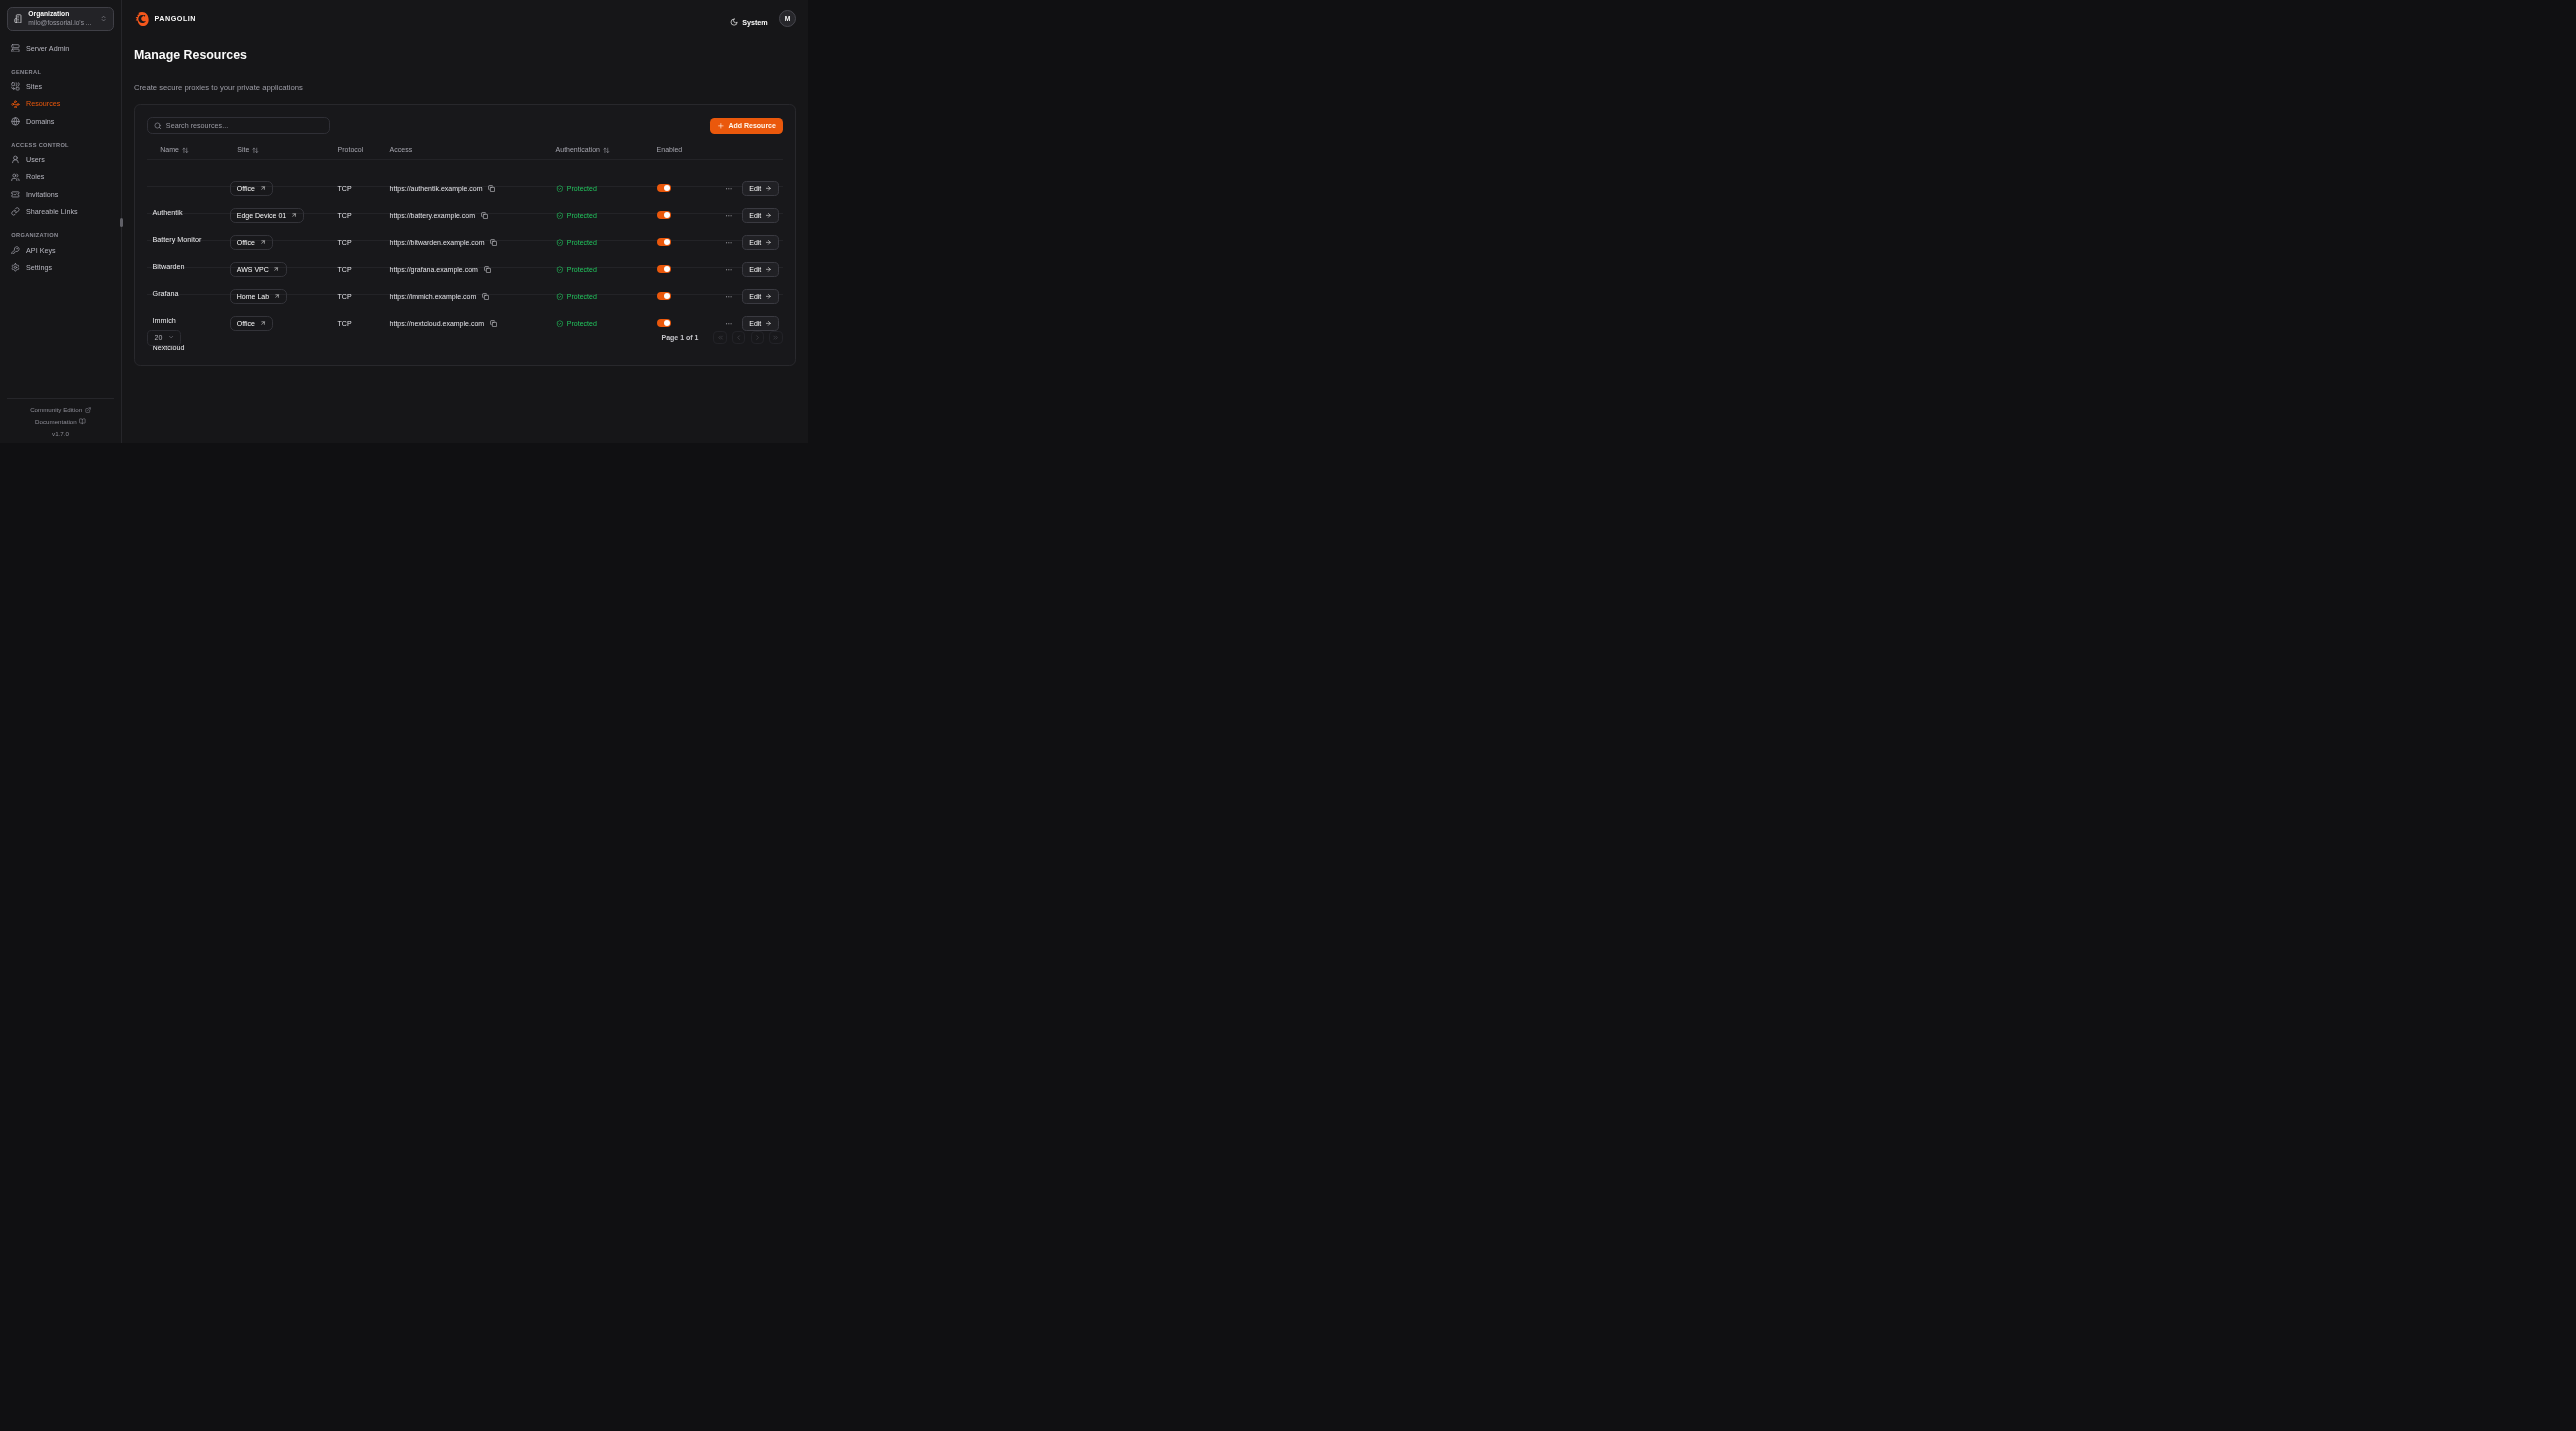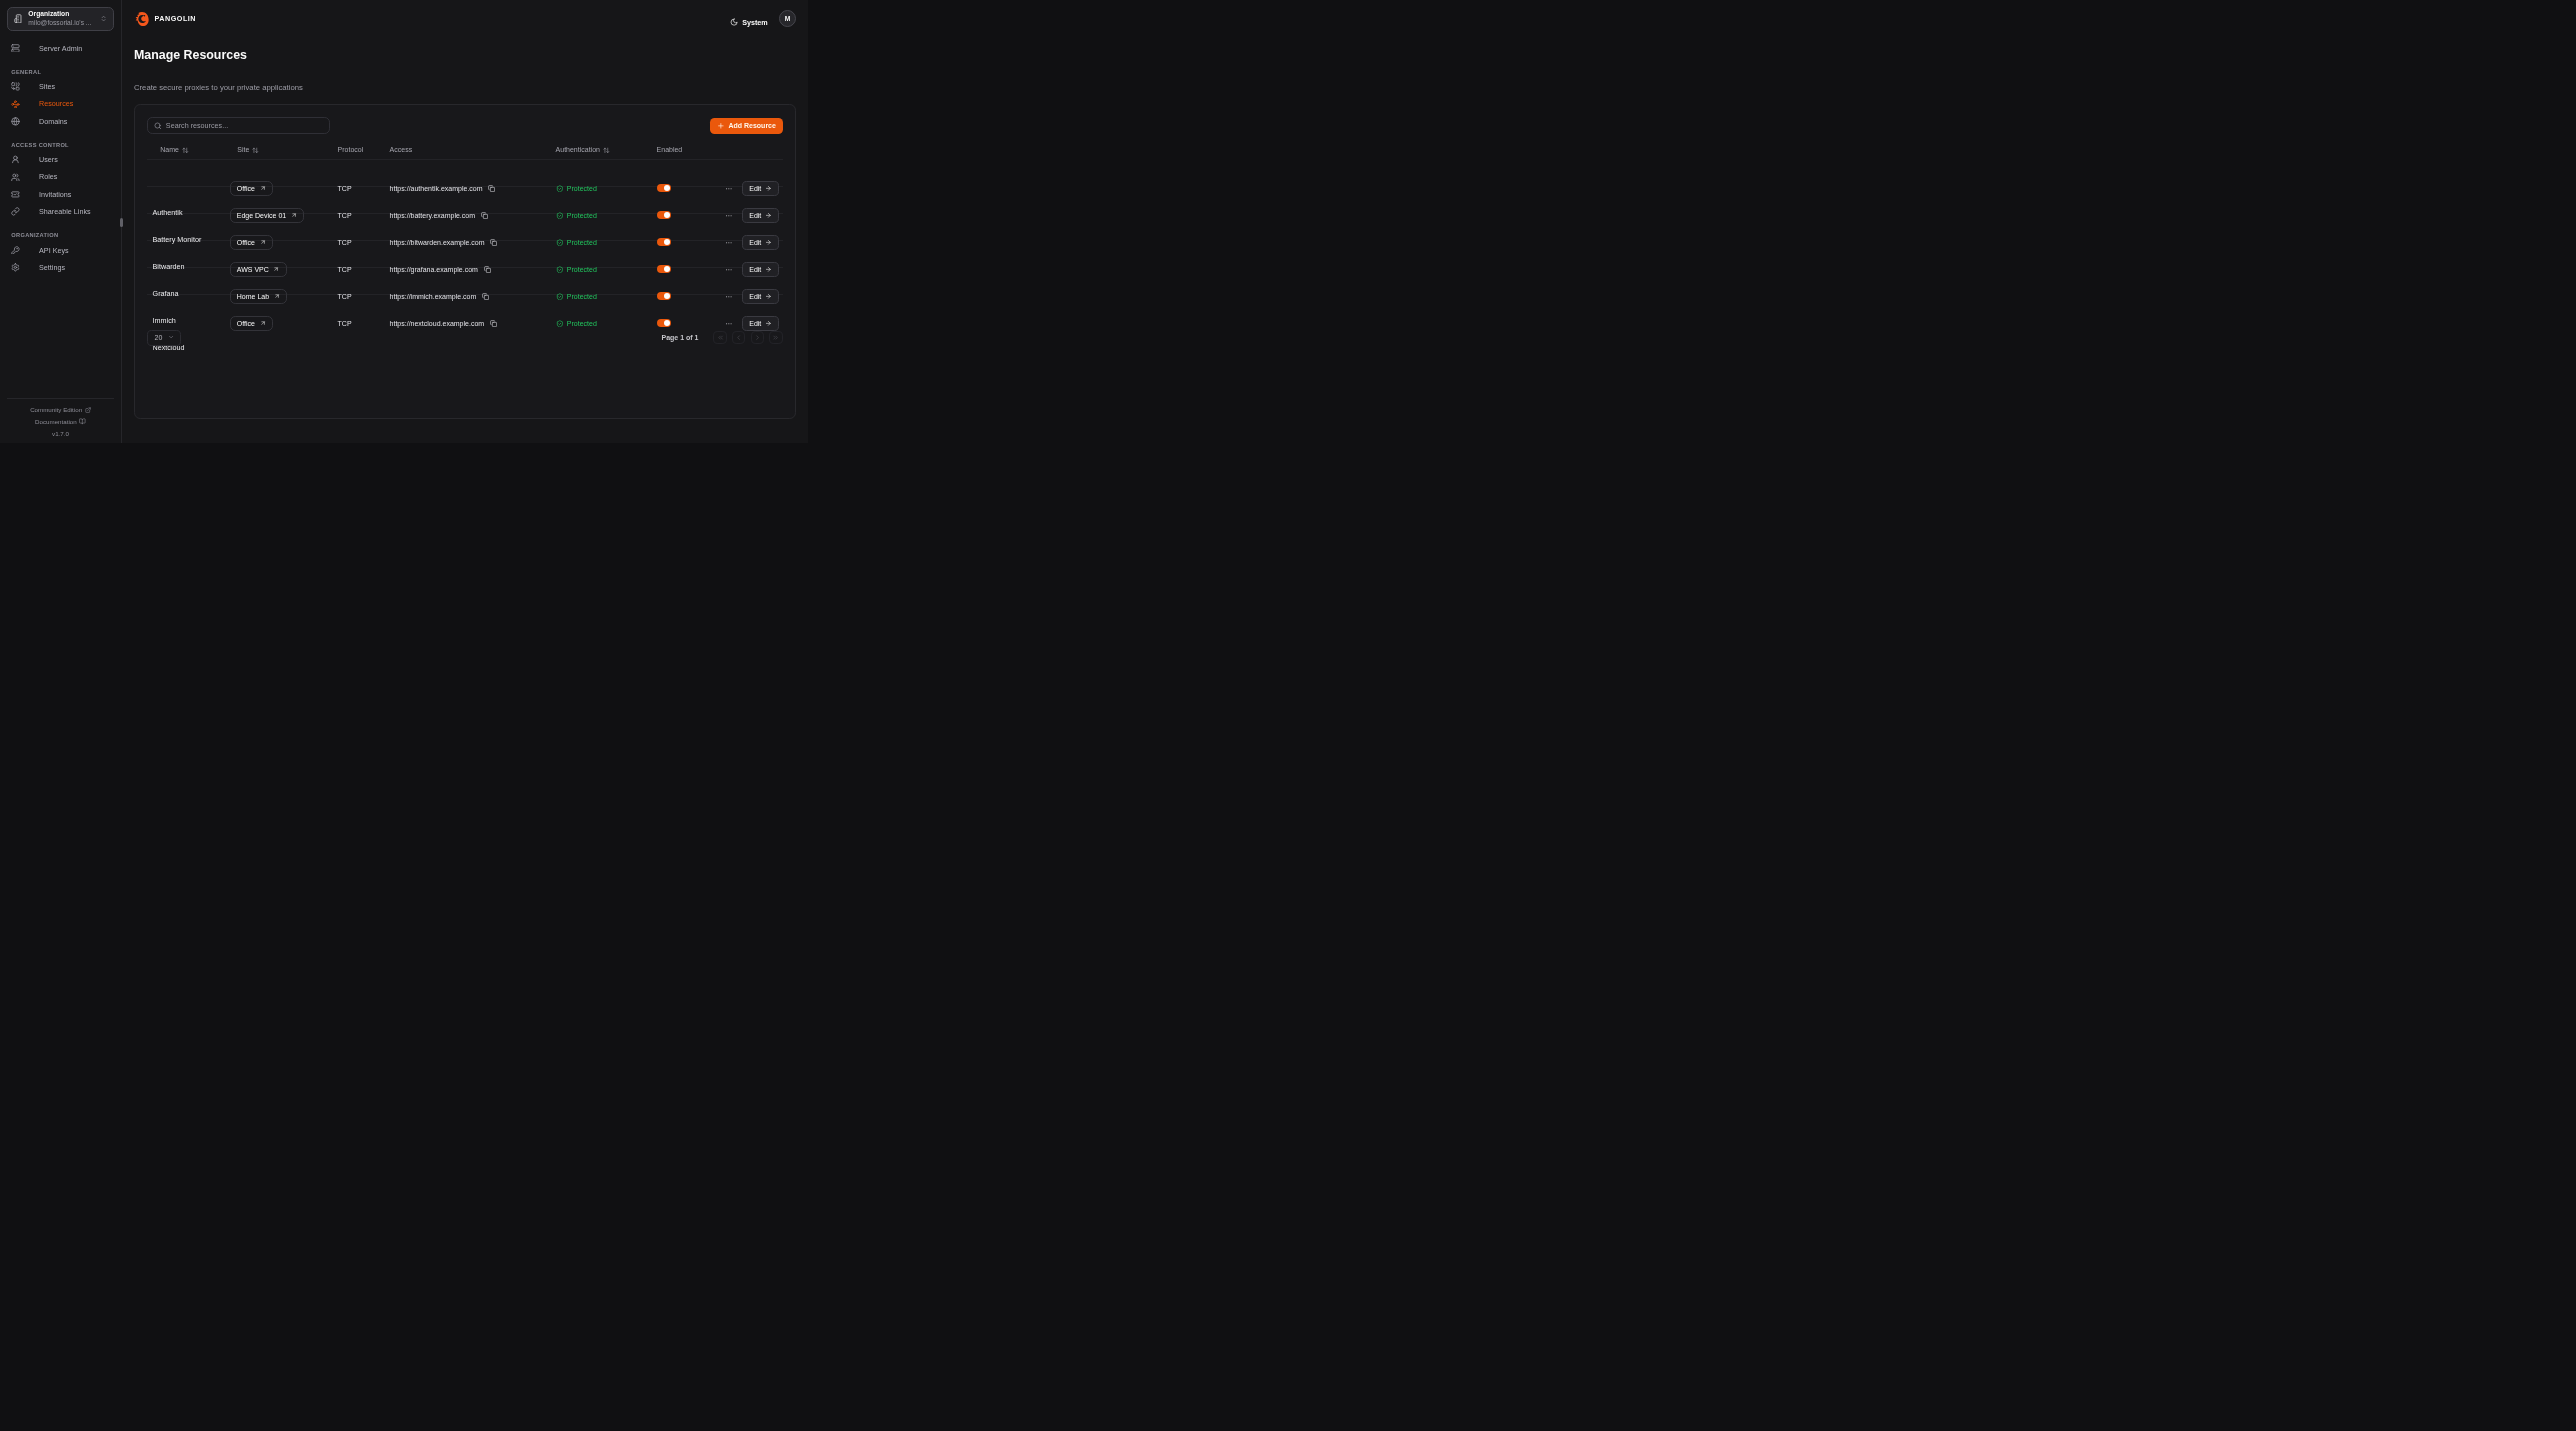--- a/index.html
+++ b/index.html
@@ -24,21 +24,21 @@
   .org-switcher {
     display:flex; align-items:center; gap:5.2px;
     background:#232327; border:0.5px solid #3f3f46; border-radius:5.2px;
     padding:3.6px 6.2px; height:24px; cursor:pointer; color:#d4d4d8;
   }
   .org-switcher .org-text { flex:1; min-width:0; line-height:1.25; }
   .org-label { font-size:6.7px; font-weight:700; color:#fafafa; display:block; }
   .org-value { font-size:6.7px; color:#9a9aa3; display:block; white-space:nowrap; overflow:hidden; }
   .nav { margin-top:9.3px; }
   .nav-item {
-    display:flex; align-items:center; gap:19px;
+    display:flex; align-items:center; gap:6px;
     padding:3.6px 4.6px; border-radius:4.1px; cursor:pointer;
     color:#b6b6bf; font-size:7.2px; margin-bottom:1px;
   }
   .nav-item .nav-ico { color:#a2a2ab; width:8.8px; height:8.8px; flex:0 0 8.8px; }
   .nav-item.active, .nav-item.active .nav-ico { color:#ea580c; }
   .nav-section { margin-top:12.4px; }
   .nav-section-label {
     font-size:5.7px; font-weight:700; letter-spacing:0.3px;
     color:#8e8e97; padding:0 4.6px; margin-bottom:4.1px;
   }
@@ -70,21 +70,21 @@
     display:flex; align-items:center; justify-content:center;
     font-size:6.7px; font-weight:700; color:#fafafa; cursor:pointer;
   }
   .page-head { margin-top:10.8px; }
   .page-title { font-size:12.4px; font-weight:700; color:#fafafa; }
   .page-subtitle { font-size:7.7px; color:#9d9da6; margin-top:21px; }
 
   
   .card {
     margin-top:12.4px; border:0.5px solid #28282c; border-radius:6.2px;
-    background:#18181b; padding:12px 12.4px; height:315px;
+    background:#18181b; padding:12px 12.4px; height:262px;
   }
   .card-toolbar { display:flex; align-items:center; justify-content:space-between; }
   .search-box {
     width:183px; height:17px; border:0.5px solid #2f2f36; border-radius:5.2px;
     display:flex; align-items:center; gap:4.1px; padding:0 5.7px; color:#9a9aa3;
     background:transparent;
   }
   .search-box input {
     flex:1; background:transparent; border:none; outline:none;
     color:#e4e4e7; font-size:7.2px; font-family:inherit;

